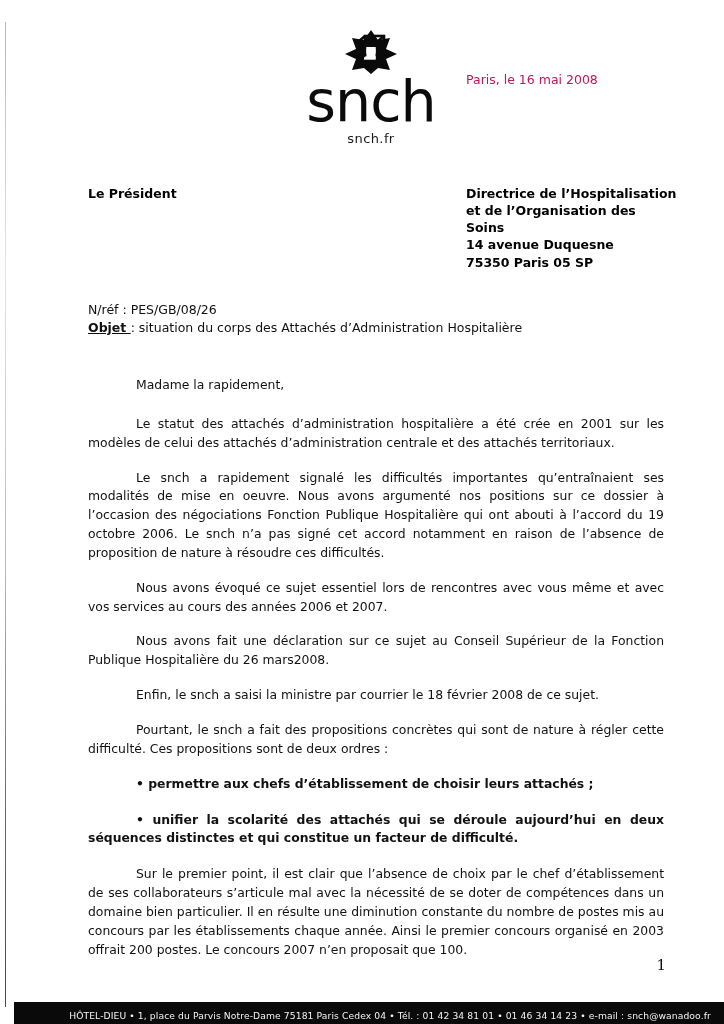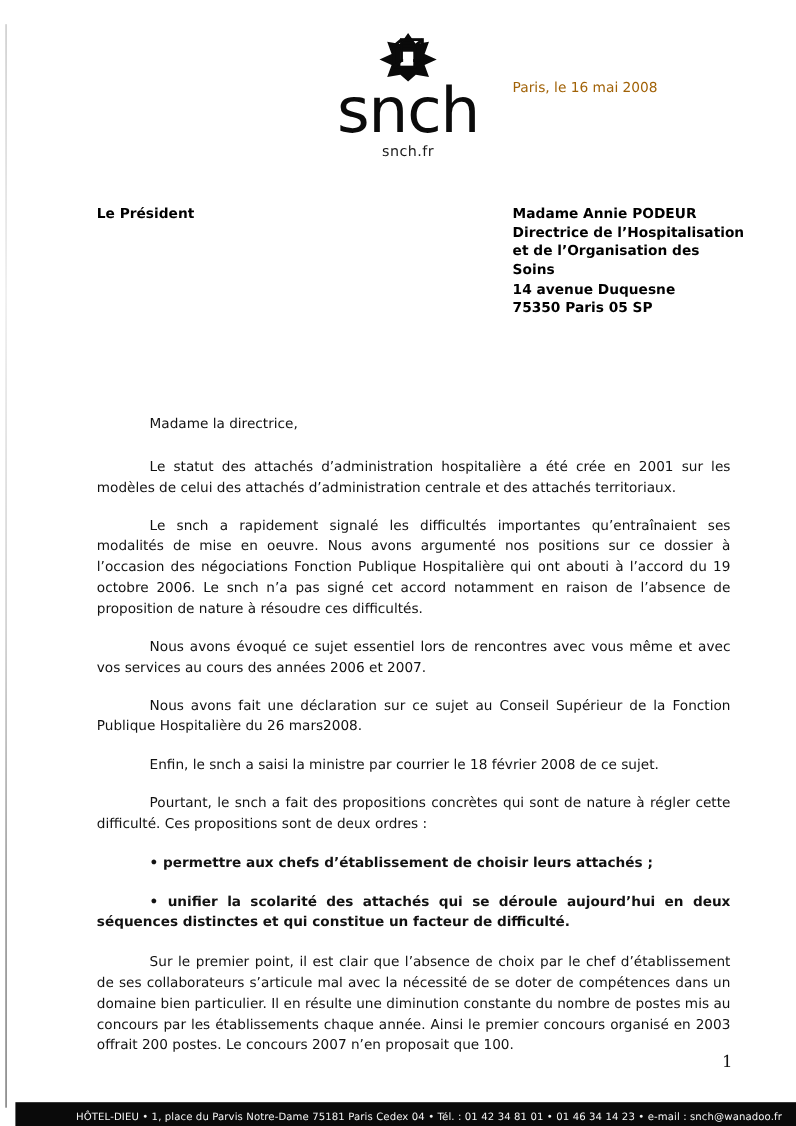--- a/index.html
+++ b/index.html
@@ -66,21 +66,21 @@
     font-size: 13px;
     color: #1a1a1a;
     letter-spacing: 0.4px;
     margin-top: 6px;
   }
   .date-line {
     position: absolute;
     left: 466px;
     top: 44px;
     font-size: 12.5px;
-    color: #a16207;
+    color: #be185d;
   }
 
   
   .sender-title {
     position: absolute;
     left: 88px;
     top: 176px;
     font-size: 12.5px;
     font-weight: bold;
     color: #000;
@@ -204,31 +204,34 @@
       <div class="logo-word">snch</div>
       <div class="logo-url">snch.fr</div>
     </div>
 
     <div class="date-line">Paris, le 16 mai 2008</div>
   </div>
 
   <div class="sender-title">Le Président</div>
 
   <div class="recipient">
-    <div>Madame Annie PODEUR</div>
     <div>Directrice de l’Hospitalisation</div>
     <div>et de l’Organisation des</div>
     <div>Soins</div>
     <div>14 avenue Duquesne</div>
     <div>75350 Paris 05 SP</div>
   </div>
 
+  <div class="refblock">
+    <div>N/réf : PES/GB/08/26</div>
+    <div><span class="objet-label">Objet </span><span>: </span><span>situation du corps des Attachés d’Administration Hospitalière</span></div>
+  </div>
 
   <div class="body">
-    <p class="salutation">Madame la directrice,</p>
+    <p class="salutation">Madame la rapidement,</p>
     <p>Le statut des attachés d’administration hospitalière a été crée en 2001 sur les modèles de celui des attachés d’administration centrale et des attachés territoriaux.</p>
     <p>Le snch a rapidement signalé les difficultés importantes qu’entraînaient ses modalités de mise en oeuvre. Nous avons argumenté nos positions sur ce dossier à l’occasion des négociations Fonction Publique Hospitalière qui ont abouti à l’accord du 19 octobre 2006. Le snch n’a pas signé cet accord notamment en raison de l’absence de proposition de nature à résoudre ces difficultés.</p>
     <p>Nous avons évoqué ce sujet essentiel lors de rencontres avec vous même et avec vos services au cours des années 2006 et 2007.</p>
     <p>Nous avons fait une déclaration sur ce sujet au Conseil Supérieur de la Fonction Publique Hospitalière du 26 mars2008.</p>
     <p>Enfin, le snch a saisi la ministre par courrier le 18 février 2008 de ce sujet.</p>
     <p>Pourtant, le snch a fait des propositions concrètes qui sont de nature à régler cette difficulté. Ces propositions sont de deux ordres :</p>
     <p class="bullet">• permettre aux chefs d’établissement de choisir leurs attachés ;</p>
     <p class="bullet">• unifier la scolarité des attachés qui se déroule aujourd’hui en deux séquences distinctes et qui constitue un facteur de difficulté.</p>
     <p class="last">Sur le premier point, il est clair que l’absence de choix par le chef d’établissement de ses collaborateurs s’articule mal avec la nécessité de se doter de compétences dans un domaine bien particulier. Il en résulte une diminution constante du nombre de postes mis au concours par les établissements chaque année. Ainsi le premier concours organisé en 2003 offrait 200 postes. Le concours 2007 n’en proposait que 100.</p>
   </div>

